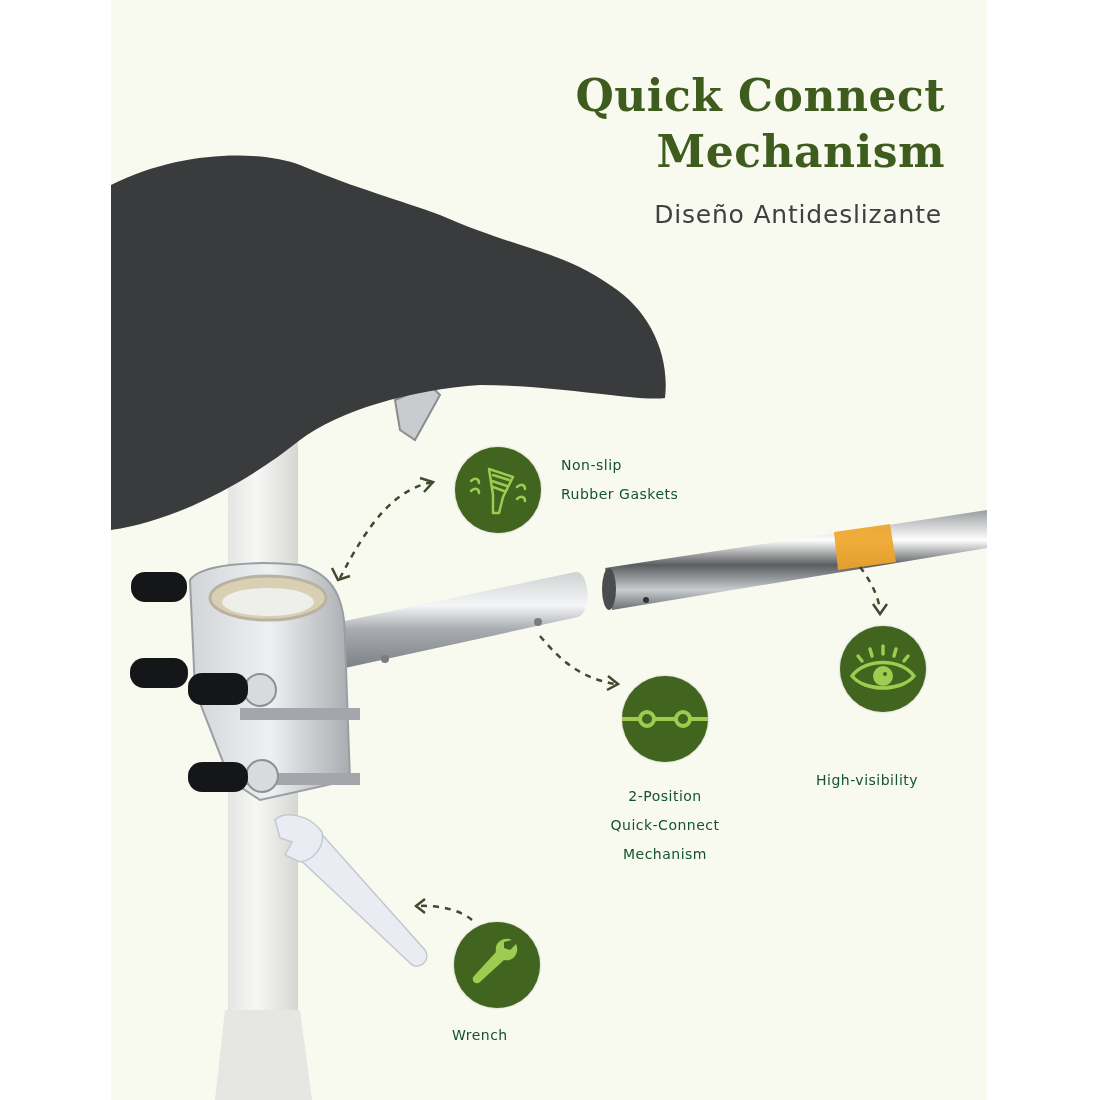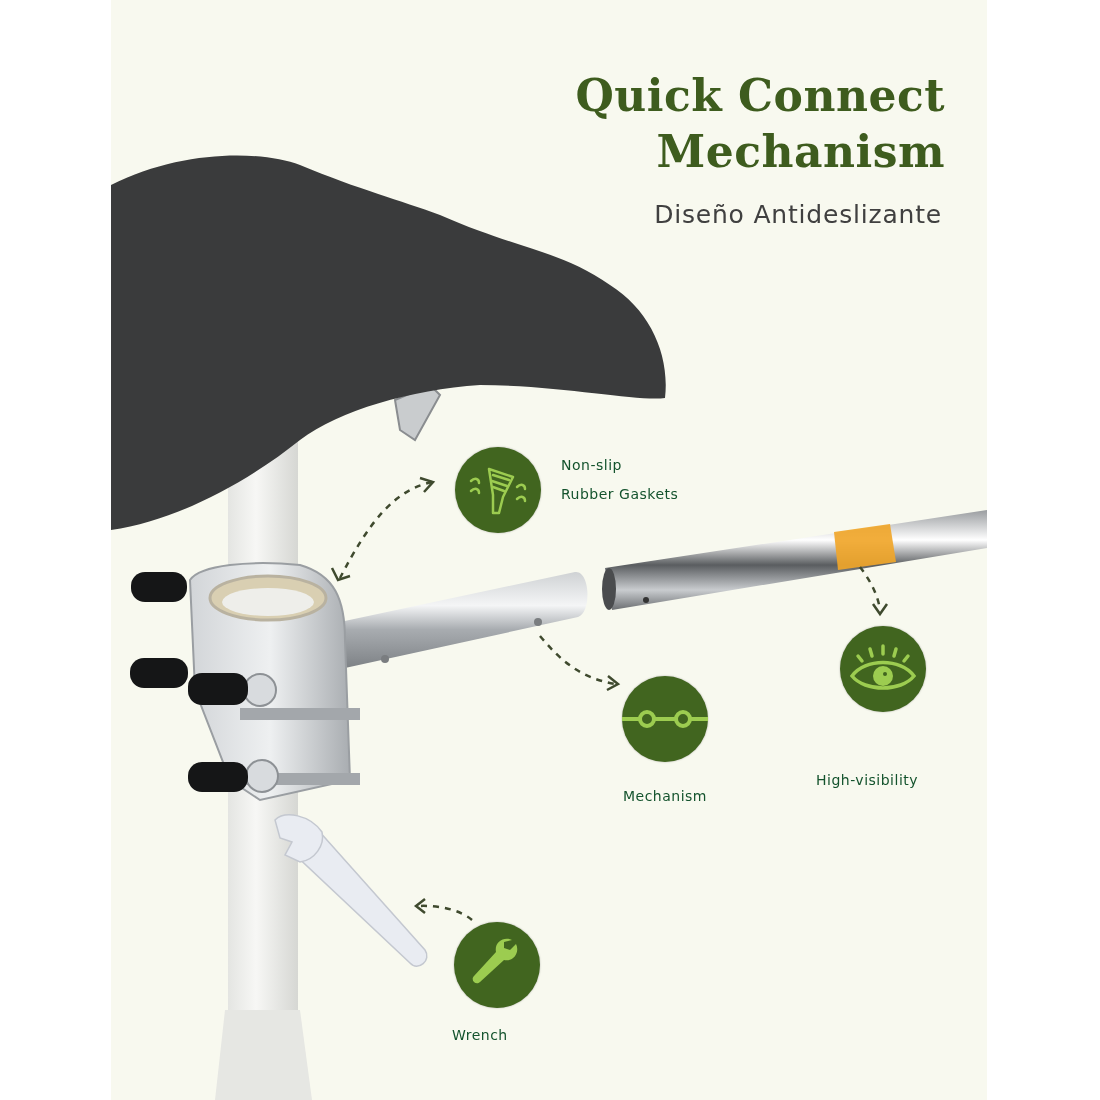--- a/index.html
+++ b/index.html
@@ -148,20 +148,22 @@
     <g fill="none" stroke="#9ccc50" stroke-width="4">
       <line x1="0" y1="43" x2="18" y2="43"></line>
       <circle cx="25" cy="43" r="7"></circle>
       <line x1="32" y1="43" x2="54" y2="43"></line>
       <circle cx="61" cy="43" r="7"></circle>
       <line x1="68" y1="43" x2="86" y2="43"></line>
     </g>
   </svg>
 </div>
 <div class="label center" style="left:565px; top:782px; width:200px;">
+  <div>2-Position</div>
+  <div>Quick-Connect</div>
   <div>Mechanism</div>
 </div>
 
 <div class="badge" style="left:840px; top:626px;">
   <svg width="86" height="86" viewBox="0 0 86 86">
     <g fill="none" stroke="#9ccc50" stroke-width="3.5" stroke-linecap="round">
       <path d="M12 50 C25 32 61 32 74 50 C61 66 25 66 12 50 Z"></path>
       <line x1="43" y1="20" x2="43" y2="28"></line>
       <line x1="30" y1="23" x2="32" y2="30"></line>
       <line x1="56" y1="23" x2="54" y2="30"></line>

